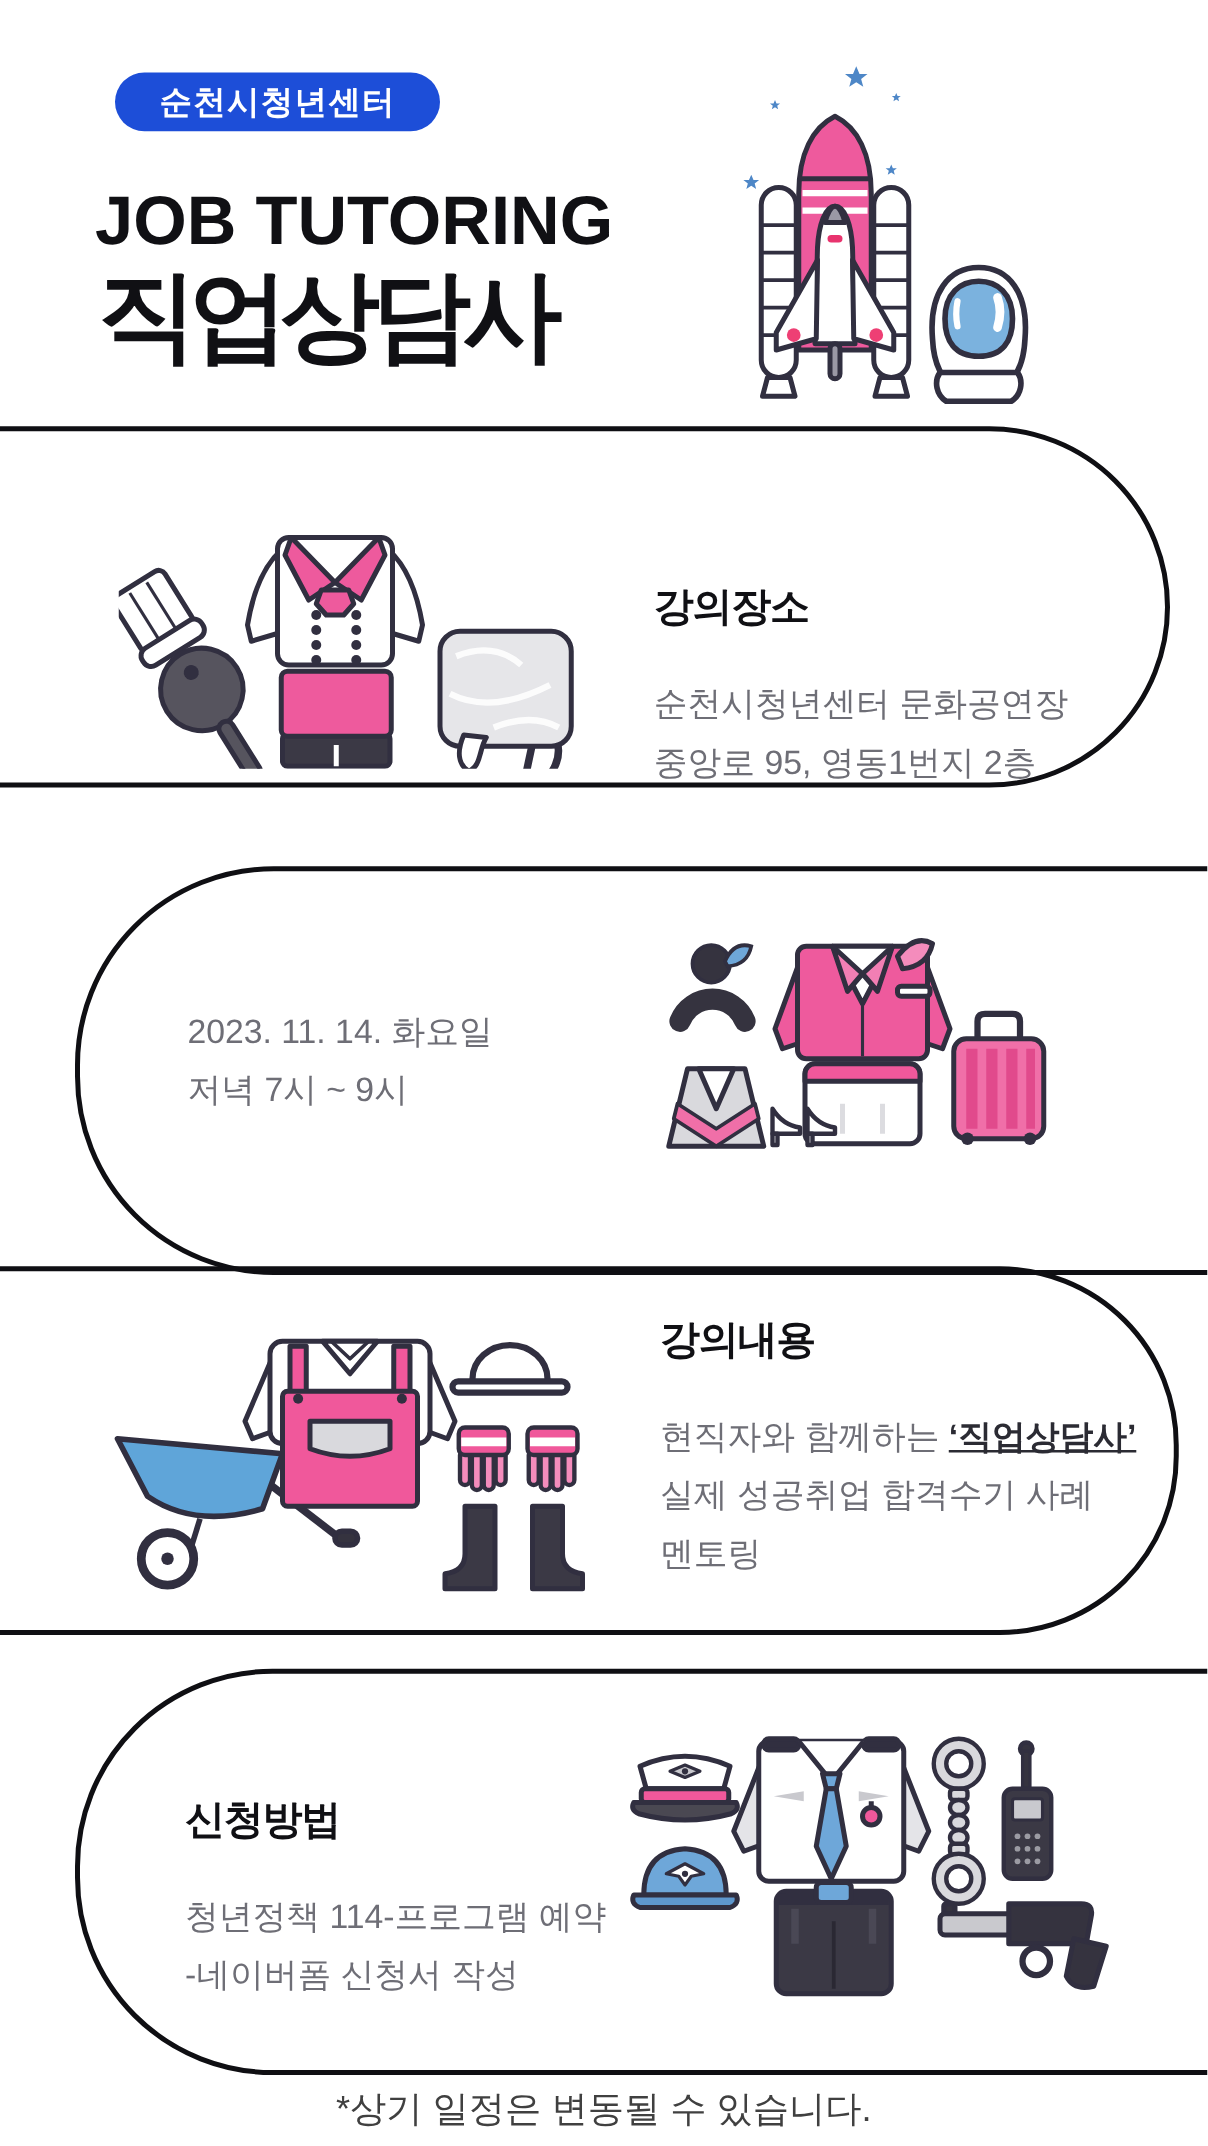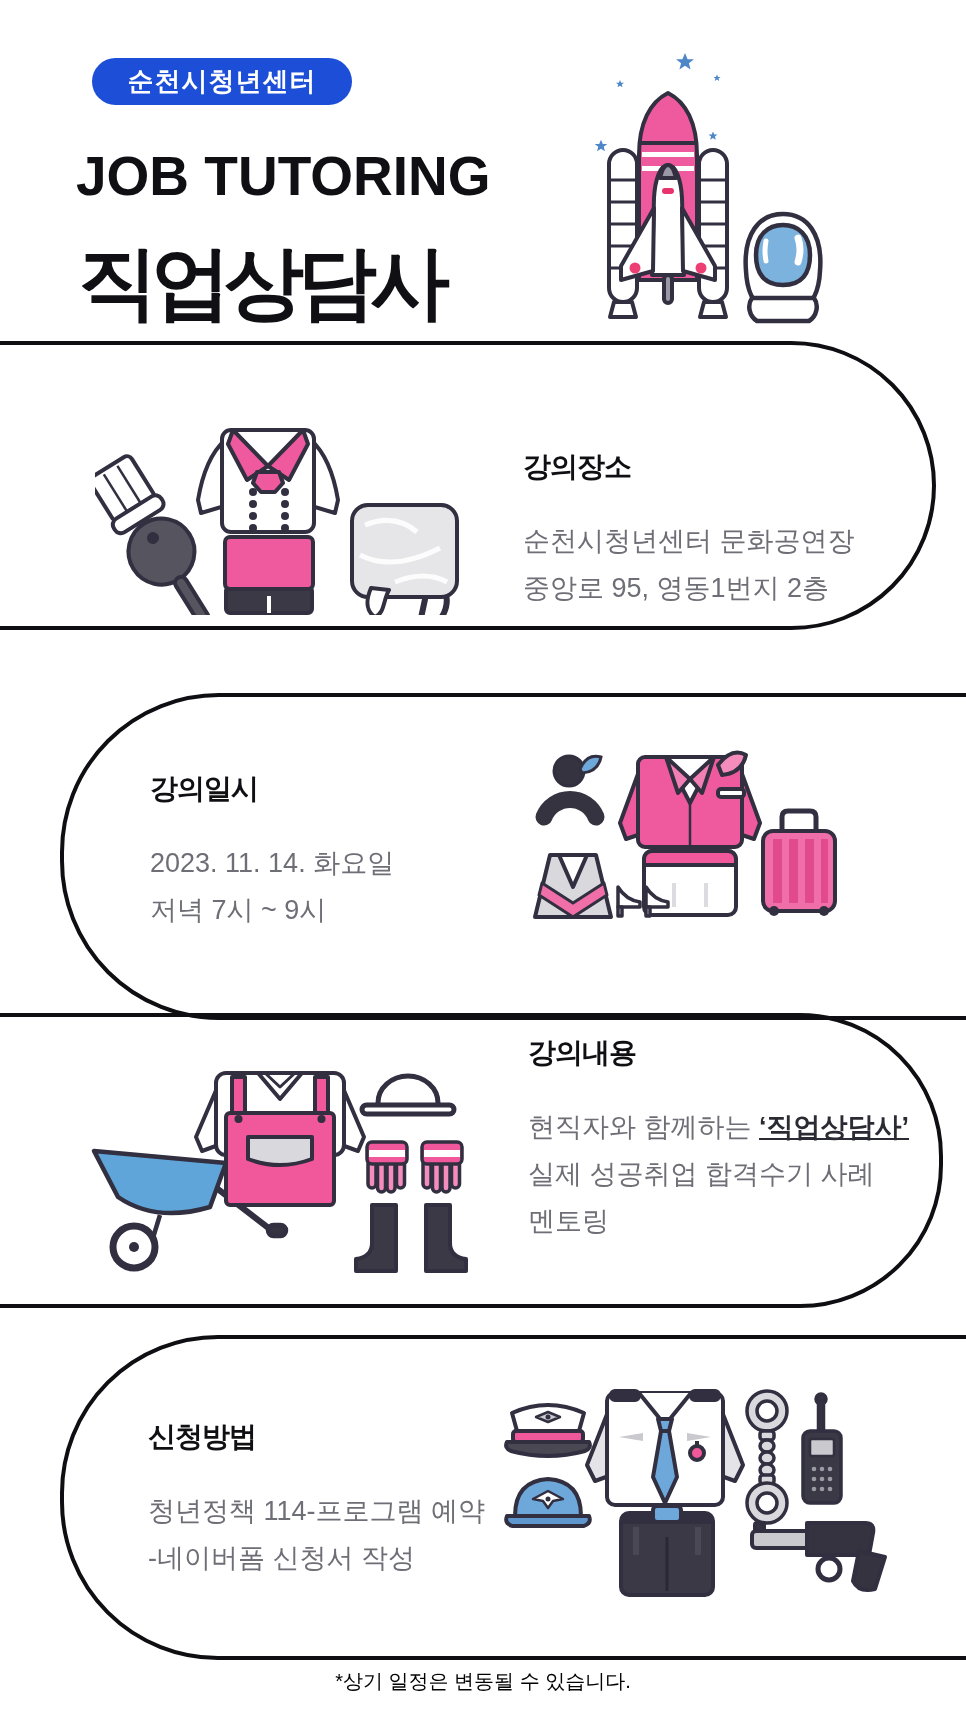--- a/index.html
+++ b/index.html
@@ -15,30 +15,30 @@
 
   .badge{
     position:absolute;left:92px;top:58px;width:260px;height:47px;border-radius:24px;
     background:#1d4ed8;color:#ffffff;display:flex;align-items:center;justify-content:center;
     font-size:26px;font-weight:700;letter-spacing:1px;
   }
   .subtitle{
     position:absolute;left:76px;top:144px;font-size:55px;font-weight:800;letter-spacing:0px;color:#101014;
   }
   .main-title{
-    position:absolute;left:78px;top:200px;font-size:80px;font-weight:800;letter-spacing:-7px;color:#101014;margin-top:30px;
+    position:absolute;left:78px;top:200px;font-size:80px;font-weight:800;letter-spacing:-7px;color:#101014;
   }
   .illus{position:absolute;}
   .sec-text{position:absolute;}
-  .sec-title{font-size:28px;font-weight:800;letter-spacing:-1px;color:#101014;margin:0 0 18px 0;}
+  .sec-title{font-size:32px;font-weight:800;letter-spacing:-1px;color:#101014;margin:16px 0 18px 0;}
   .sec-body{font-size:27px;color:#6e6e76;line-height:47px;margin-top:32px;}
   .sec-body .em{color:#2b2b33;font-weight:700;text-decoration:underline;}
   .footer-note{
     position:absolute;left:0;top:1668px;width:100%;text-align:center;
-    font-size:20px;color:#000000;
+    font-size:29px;color:#404040;
   }
 </style>
 </head>
 <body>
 
 <div class="poster">
 
   <div class="pill pill1"></div>
   <div class="pill pill2"></div>
   <div class="pill pill3"></div>
@@ -149,21 +149,20 @@
   </svg>
   <div class="sec-text" style="left:523px;top:448px;">
     <div class="sec-title">강의장소</div>
     <div class="sec-body">
       <div>순천시청년센터 문화공연장</div>
       <div>중앙로 95, 영동1번지 2층</div>
     </div>
   </div>
 
   <div class="sec-text" style="left:150px;top:770px;">
-    <div class="sec-title">강의일시</div>
     <div class="sec-body">
       <div>2023. 11. 14. 화요일</div>
       <div>저녁 7시 ~ 9시</div>
     </div>
   </div>
   <svg class="illus" style="left:520px;top:745px;" width="320" height="175" viewBox="0 0 320 175">
     <g>
       <path d="M24,72 A28,28 0 0 1 76,72" fill="none" stroke="#35333F" stroke-width="17" stroke-linecap="round"></path>
       <circle cx="49" cy="26" r="15" fill="#35333F" stroke="#312F40" stroke-width="3"></circle>
       <path d="M60,24 Q67,8 81,12 Q78,27 62,28 Z" fill="#6EA7D9" stroke="#312F40" stroke-width="3"></path>

